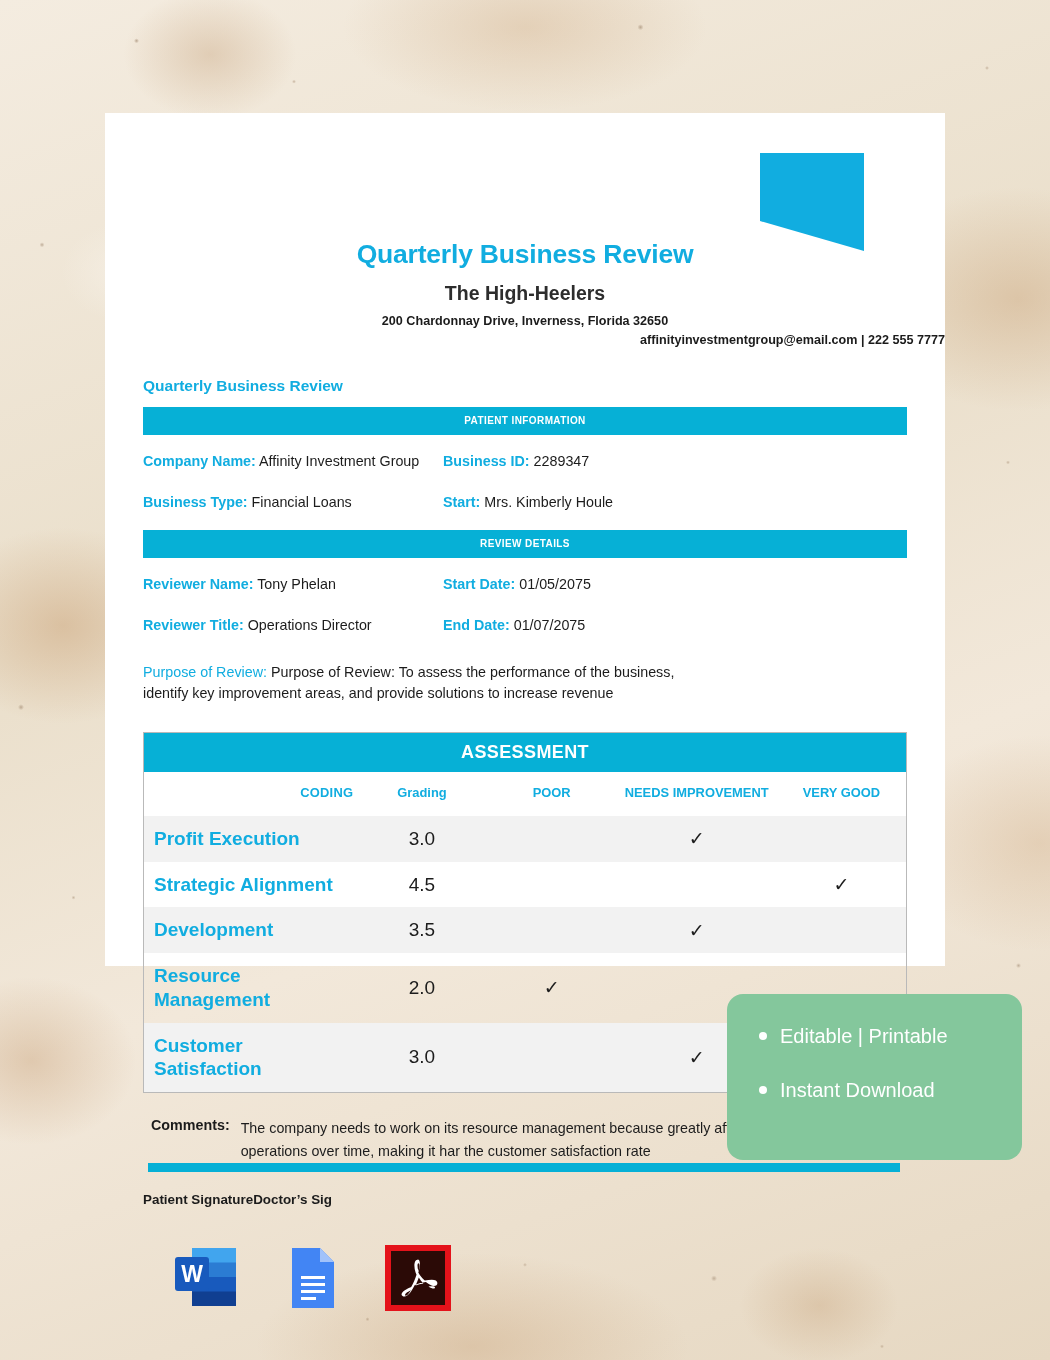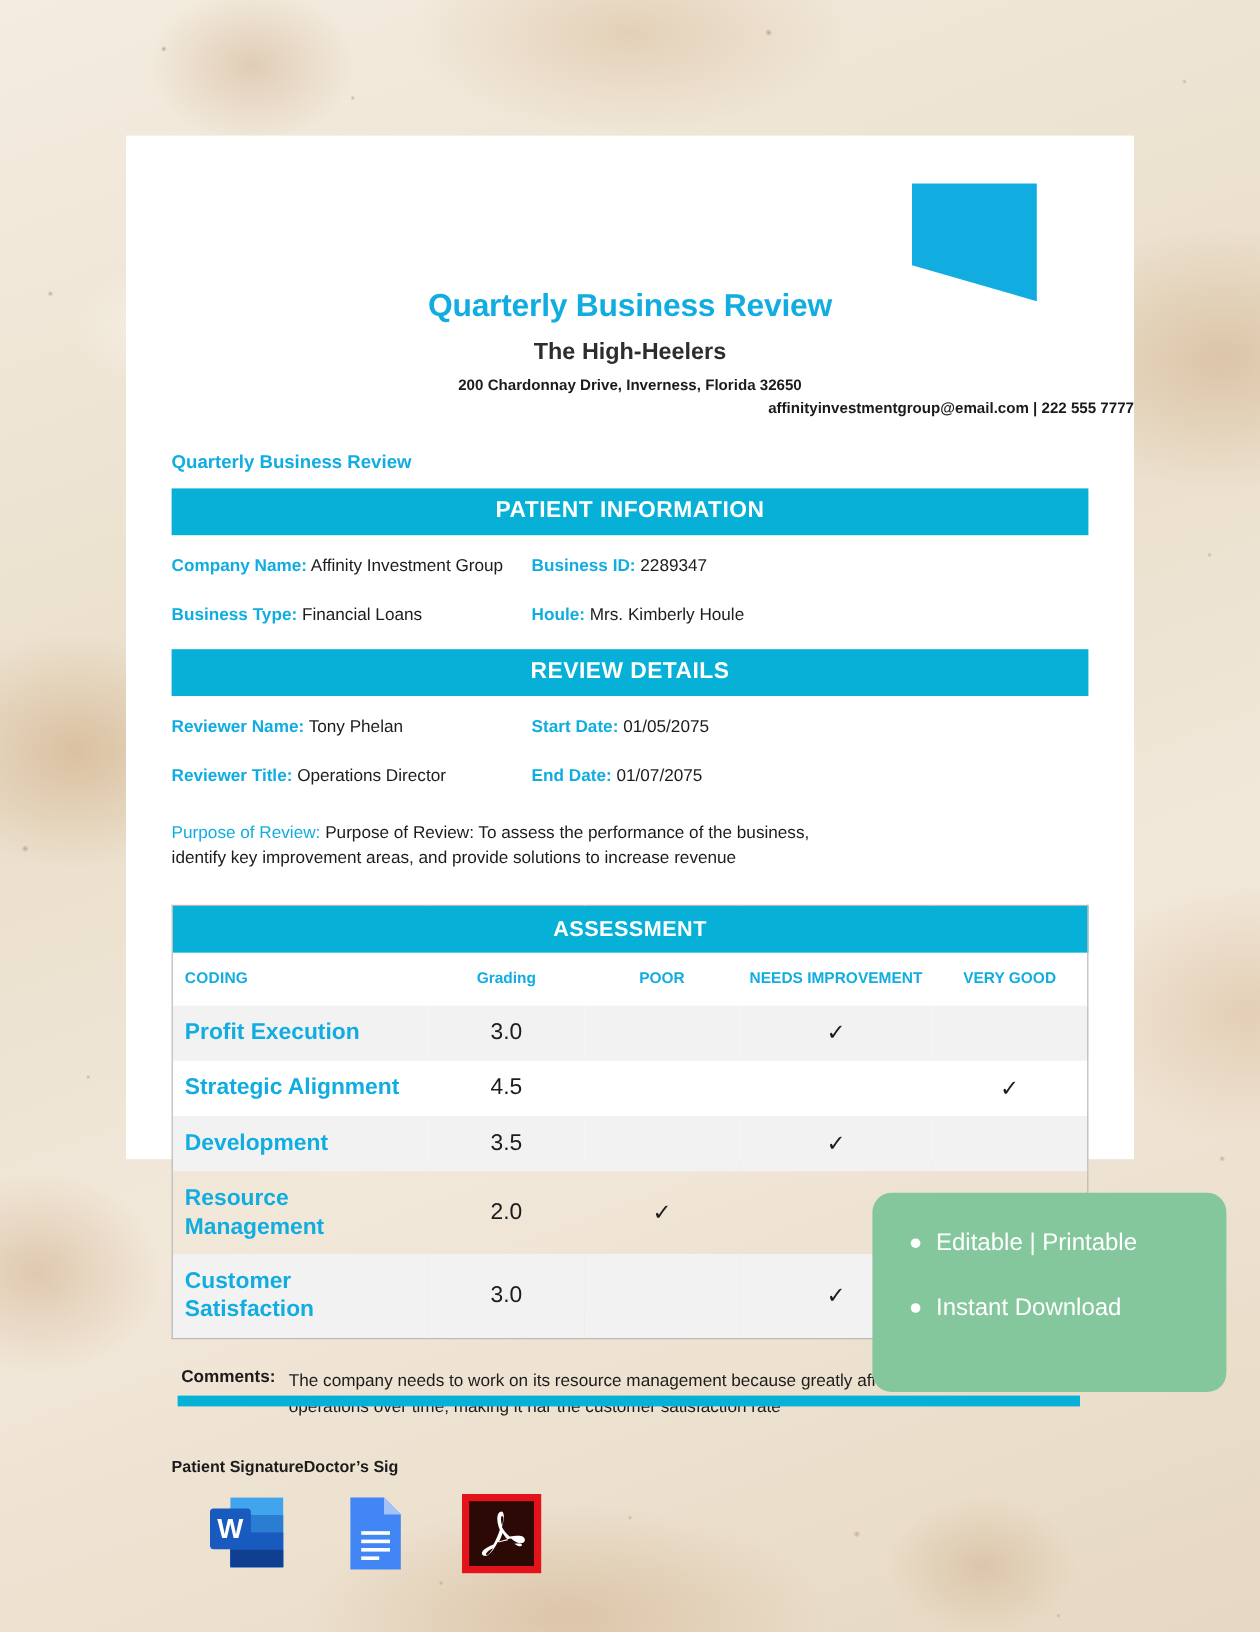--- a/index.html
+++ b/index.html
@@ -96,21 +96,21 @@
   .section-title {
     color: #11ade0;
     font-size: 15.5px;
     font-weight: bold;
     margin-top: 30px;
   }
 
   .banner {
     background: #06b0d6;
     color: #ffffff;
-    font-size: 19px;
+    font-size: 10px;
     font-weight: bold;
     letter-spacing: 0.4px;
     text-align: center;
     padding: 8px 0 9px;
     margin-top: 12px;
   }
   .banner.review { margin-top: 17px; }
 
   .field-grid {
     display: grid;
@@ -149,21 +149,21 @@
   }
   #assessment-table th {
     color: #11ade0;
     font-size: 12.9px;
     font-weight: bold;
     padding: 13px 4px 14px;
     vertical-align: middle;
     line-height: 1.3;
     background: #fff;
   }
-  #assessment-table th.coding-col { text-align: left; padding-left: 10px; letter-spacing: 0.2px; }
+  #assessment-table th.coding-col { text-align: right; padding-left: 10px; letter-spacing: 0.2px; }
   #assessment-table td {
     font-size: 19px;
     color: #1c1c1c;
     padding: 11px 4px;
     vertical-align: middle;
     text-align: center;
   }
   #assessment-table td.coding-cell {
     color: #11ade0;
     font-weight: bold;
@@ -276,21 +276,21 @@
       </div>
       <div class="field">
         <span class="lbl">Business ID:</span>
         <span>2289347</span>
       </div>
       <div class="field">
         <span class="lbl">Business Type:</span>
         <span>Financial Loans</span>
       </div>
       <div class="field">
-        <span class="lbl">Houle:</span>
+        <span class="lbl">Start:</span>
         <span>Mrs. Kimberly Houle</span>
       </div>
     </div>
 
     <div class="banner review">REVIEW DETAILS</div>
     <div class="field-grid">
       <div class="field">
         <span class="lbl">Reviewer Name:</span>
         <span>Tony Phelan</span>
       </div>

